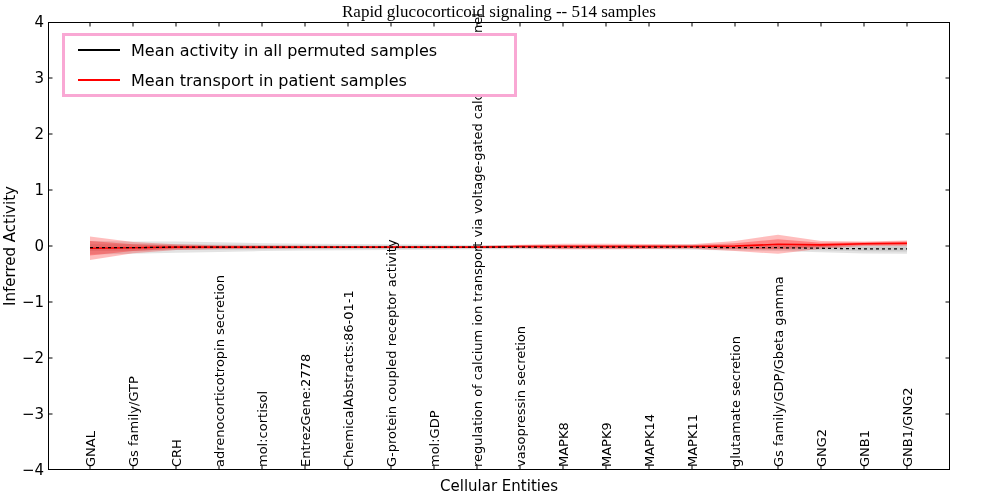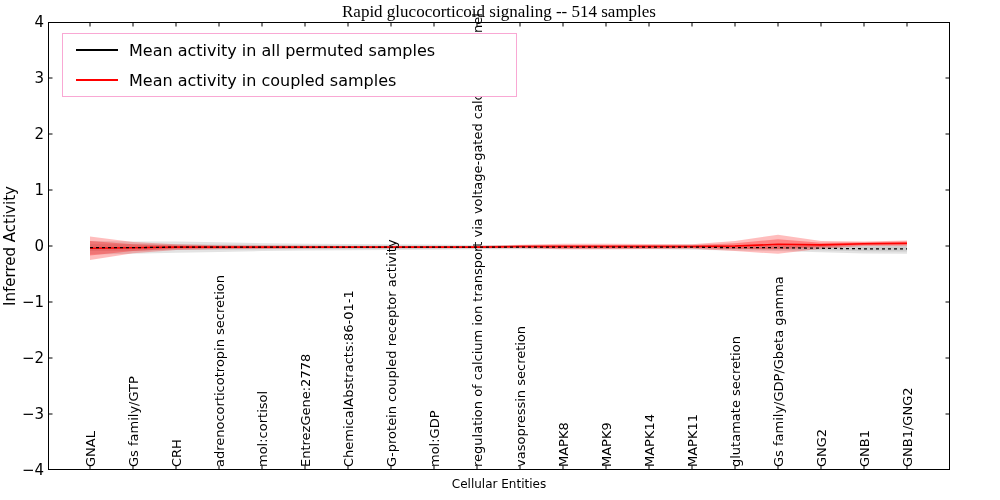--- a/index.html
+++ b/index.html
@@ -6,29 +6,29 @@
   #figure{
     position:relative;width:1000px;height:500px;background:#ffffff;
     font-family:"DejaVu Sans","Liberation Sans",sans-serif;color:#000;
     overflow:hidden;
   }
   #plot-border{position:absolute;left:48px;top:22px;width:900px;height:446px;
     border:1px solid #000;z-index:2;pointer-events:none;}
   #plot-svg{position:absolute;left:48px;top:22px;z-index:0;}
   #chart-title{position:absolute;left:48px;top:2px;width:902px;text-align:center;
     font-size:17px;z-index:0;white-space:nowrap;font-family:Liberation Serif, serif;}
-  #x-axis-label{position:absolute;left:48px;top:477px;width:902px;text-align:center;font-size:12px;}
+  #x-axis-label{position:absolute;left:48px;top:477px;width:902px;text-align:center;font-size:15px;}
   #y-axis-label{position:absolute;left:10px;top:246px;transform:translate(-50%,-50%) rotate(-90deg);
     white-space:nowrap;font-size:15px;}
   .ytick{position:absolute;left:0;width:44px;text-align:right;font-size:15px;
     height:20px;line-height:20px;}
   .xtick{position:absolute;top:467px;transform:rotate(-90deg);transform-origin:0 0;
     white-space:nowrap;font-size:13px;line-height:15px;z-index:1;}
   #legend{position:absolute;left:62px;top:33px;width:455px;height:64px;background:#fff;
-    border:1px solid #f9a8d4;z-index:3;box-sizing:border-box;
+    border:3px solid #f9a8d4;z-index:3;box-sizing:border-box;
     display:flex;flex-direction:column;justify-content:center;gap:4px;}
   .legend-row{display:flex;align-items:center;padding-left:13px;height:26px;}
   .legend-swatch{width:42px;height:0;border-top:2px solid #000;margin-right:11px;flex:none;}
   .legend-label{font-size:16px;white-space:nowrap;}
 </style>
 </head>
 <body>
 
 <div id="figure">
   <div id="chart-title">Rapid glucocorticoid signaling -- 514 samples</div>
@@ -104,21 +104,21 @@
   <div id="y-axis-label">Inferred Activity</div>
   <div id="x-axis-label">Cellular Entities</div>
 
   <div id="legend">
     <div class="legend-row">
       <span class="legend-swatch" style="border-top-color: rgb(0, 0, 0);"></span>
       <span class="legend-label">Mean activity in all permuted samples</span>
     </div>
     <div class="legend-row">
       <span class="legend-swatch" style="border-top-color: rgb(255, 0, 0);"></span>
-      <span class="legend-label">Mean activity in coupled samples</span>
+      <span class="legend-label">Mean transport in patient samples</span>
     </div>
   </div>
 <div class="ytick" style="top: 12px;">4</div>
     <div class="ytick" style="top: 68px;">3</div>
     <div class="ytick" style="top: 124px;">2</div>
     <div class="ytick" style="top: 180px;">1</div>
     <div class="ytick" style="top: 236px;">0</div>
     <div class="ytick" style="top: 292px;">−1</div>
     <div class="ytick" style="top: 348px;">−2</div>
     <div class="ytick" style="top: 404px;">−3</div>

